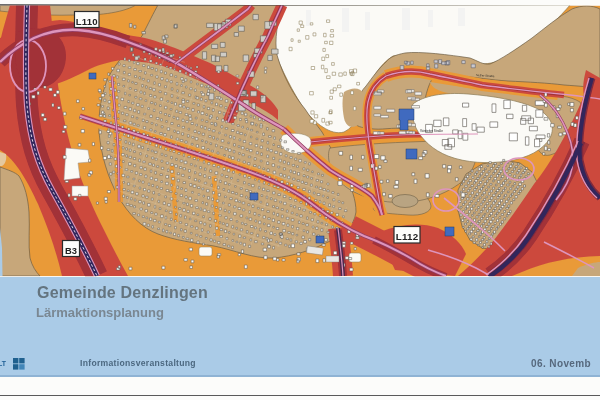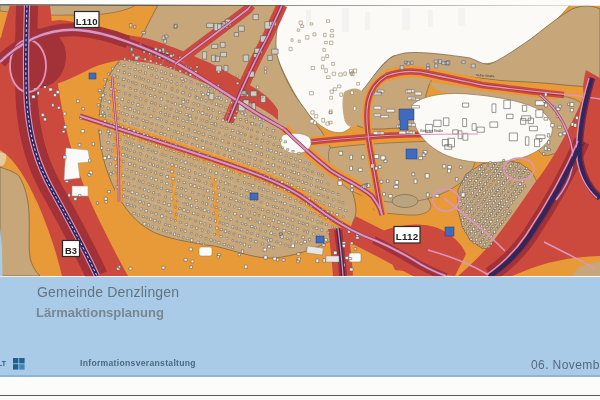--- a/index.html
+++ b/index.html
@@ -1,25 +1,25 @@
 <!DOCTYPE html>
 <html><head>
 <meta charset="utf-8">
 <style>
   html,body { margin:0; padding:0; }
   body { width:600px; height:400px; position:relative; overflow:hidden;
          font-family:"Liberation Sans", sans-serif; background:#fff; }
   .band { position:absolute; left:0; top:276.5px; width:600px; height:100.5px; background:#AACBE7; }
-  .gem { position:absolute; left:37px; top:284px; font-size:14px; font-weight:normal;
+  .gem { position:absolute; left:37px; top:284px; font-size:16px; font-weight:bold;
          color:#64747F; letter-spacing:0.2px; }
   .laerm { position:absolute; left:36px; top:305px; font-size:13px; font-weight:bold;
            color:#7A8792; letter-spacing:0px; }
   .info { position:absolute; left:37px; top:358px; font-size:8.6px; font-weight:bold;
           color:#4C6880; letter-spacing:0.3px;padding-left:43px; }
-  .datum { position:absolute; left:531px; top:358px; font-size:12px; font-weight:normal;
+  .datum { position:absolute; left:531px; top:358px; font-size:10px; font-weight:bold;
            color:#56687D; letter-spacing:0.4px; white-space:nowrap; }
   .ult { position:absolute; left:-7px; top:359.5px; font-size:7px; font-weight:bold; color:#1E5F95; }
   .logo { position:absolute; left:13px; top:358px; width:12px; height:12px; }
   .bandshadow { position:absolute; left:0; top:375.4px; width:600px; height:1.6px; background:#8FB3D4; }
   .bottomline { position:absolute; left:0; top:394.6px; width:600px; height:1.5px; background:#5A5A5A; }
 </style>
 </head>
 <body>
 
 <svg width="600" height="400" viewBox="0 0 600 400" style="position:absolute;left:0;top:0">

